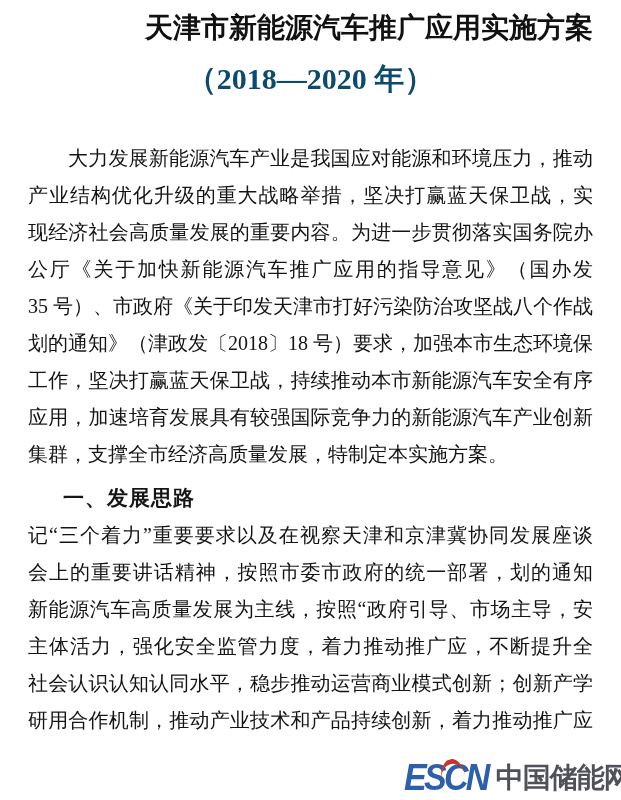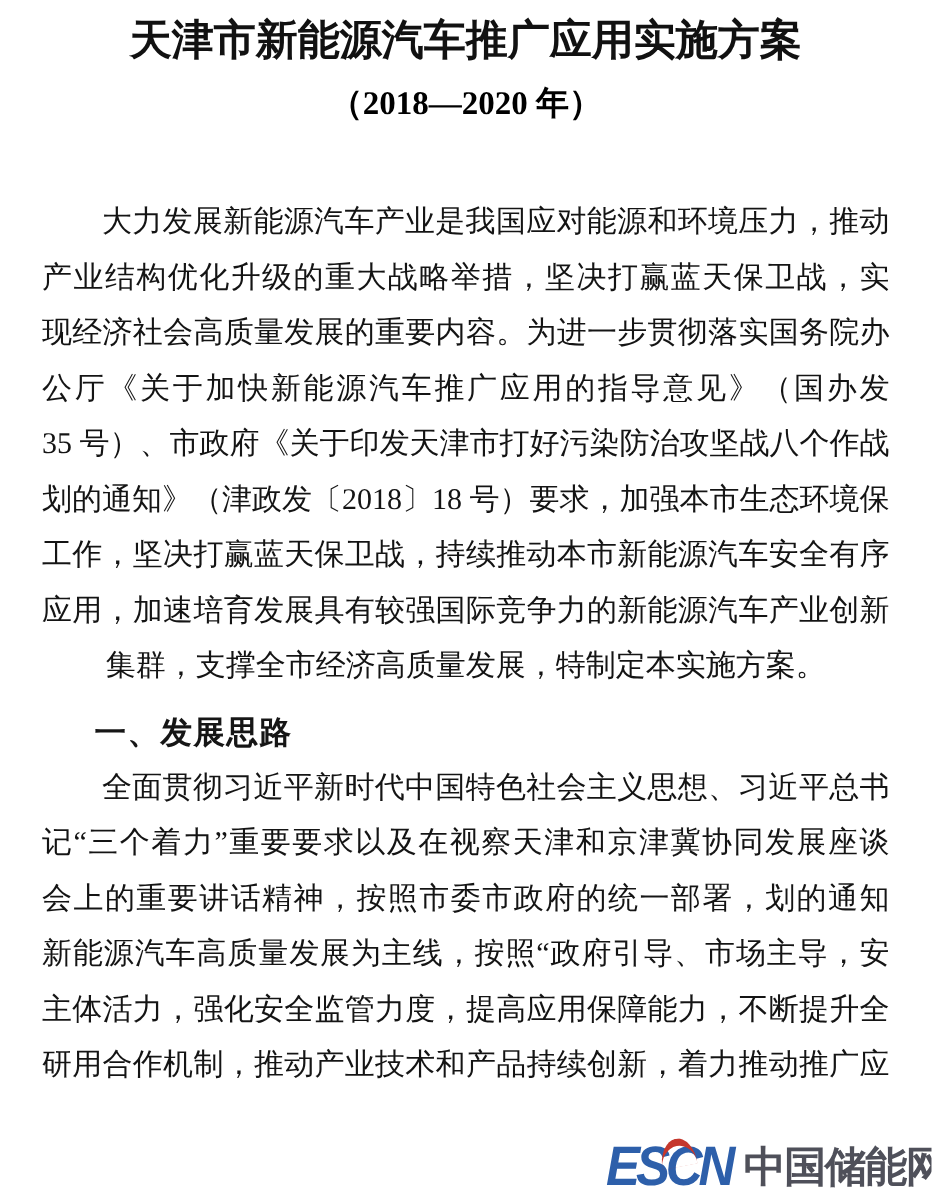--- a/index.html
+++ b/index.html
@@ -13,45 +13,44 @@
   }
   .page {
     position: relative;
     width: 621px;
     height: 800px;
     padding: 0 28px;
     box-sizing: border-box;
   }
   .title-line1 {
     margin-top: 8px;
-    text-align: center;
+    text-align: right;
     font-size: 28px;
     font-weight: bold;
     line-height: 40px;
     color: #111111;
     letter-spacing: 0px;
   }
   .title-line2 {
-    margin-top: 2px;
+    margin-top: 12px;
     text-align: center;
-    font-size: 22px;
+    font-size: 30px;
     font-weight: bold;
     line-height: 38px;
-    color: #000000;
+    color: #0c4a6e;
   }
   .doc-body {
     margin-top: 42px;
   }
   .line {
     font-size: 20px;
     height: 37px;
     line-height: 37px;
     color: #141414;
     white-space: nowrap;
-    text-align: center;
   }
   .line.fill {
     white-space: normal;
     text-align: justify;
     text-align-last: justify;
     text-justify: inter-character;
     overflow: hidden;
   }
   .line.indent { text-indent: 2em; }
   .heading {
@@ -124,25 +123,25 @@
         <div class="line fill">现经济社会高质量发展的重要内容。为进一步贯彻落实国务院办</div>
         <div class="line fill">公厅《关于加快新能源汽车推广应用的指导意见》（国办发〔2014〕</div>
         <div class="line fill">35 号）、市政府《关于印发天津市打好污染防治攻坚战八个作战计</div>
         <div class="line fill">划的通知》（津政发〔2018〕18 号）要求，加强本市生态环境保护</div>
         <div class="line fill">工作，坚决打赢蓝天保卫战，持续推动本市新能源汽车安全有序</div>
         <div class="line fill">应用，加速培育发展具有较强国际竞争力的新能源汽车产业创新</div>
         <div class="line">集群，支撑全市经济高质量发展，特制定本实施方案。</div>
       </div>
       <div class="heading">一、发展思路</div>
       <div class="paragraph">
-        <div class="line indent fill">全面贯彻习近平新时代中国特色社会主义思想、习近平总书</div>
         <div class="line fill">记“三个着力”重要要求以及在视察天津和京津冀协同发展座谈</div>
         <div class="line fill">会上的重要讲话精神，按照市委市政府的统一部署，划的通知</div>
         <div class="line fill">新能源汽车高质量发展为主线，按照“政府引导、市场主导，安</div>
-        <div class="line fill">主体活力，强化安全监管力度，提高应用保障能力，不断提升全</div>
+        <div class="line fill">主体活力，强化安全监管力度，着力推动推广应，不断提升全</div>
+        <div class="line fill">社会认识认知认同水平，稳步推动运营商业模式创新；创新产学</div>
         <div class="line fill">研用合作机制，推动产业技术和产品持续创新，着力推动推广应</div>
       </div>
     </div>
 
   <div class="watermark">
     <span class="wm-latin"><span class="wm-letter">ES</span><span class="wm-letter wm-c">C</span><span class="wm-letter">N</span></span>
     <span class="wm-cjk">中国储能网</span>
   </div>
 </div>
 

